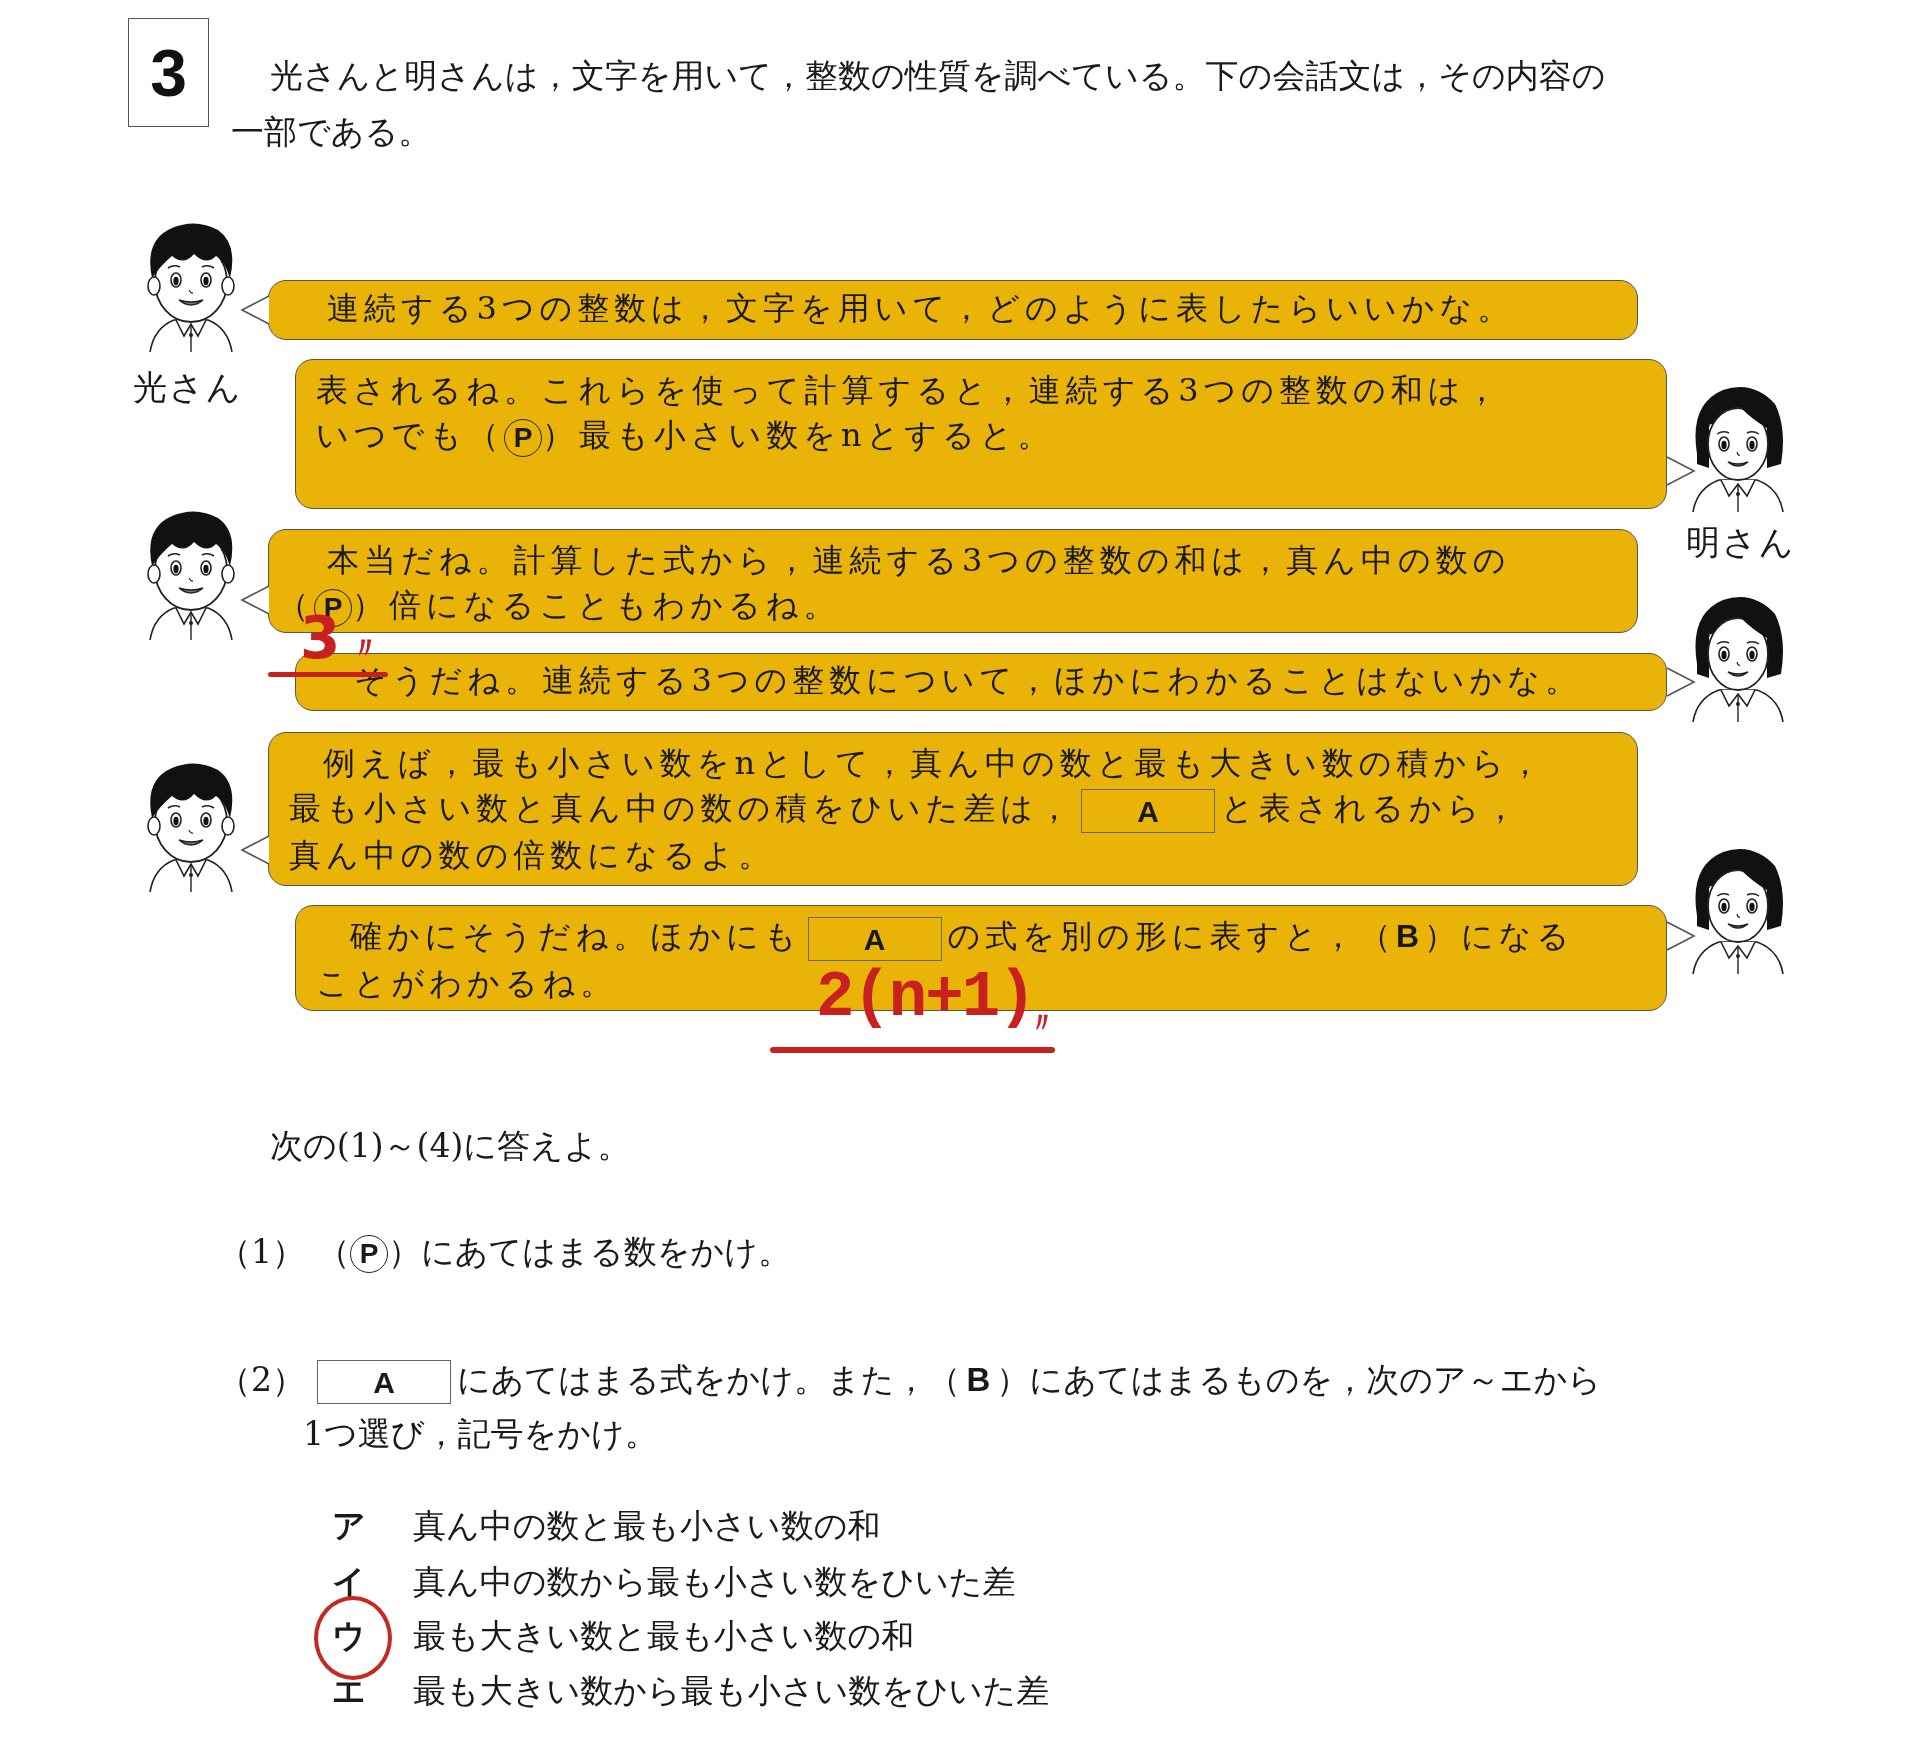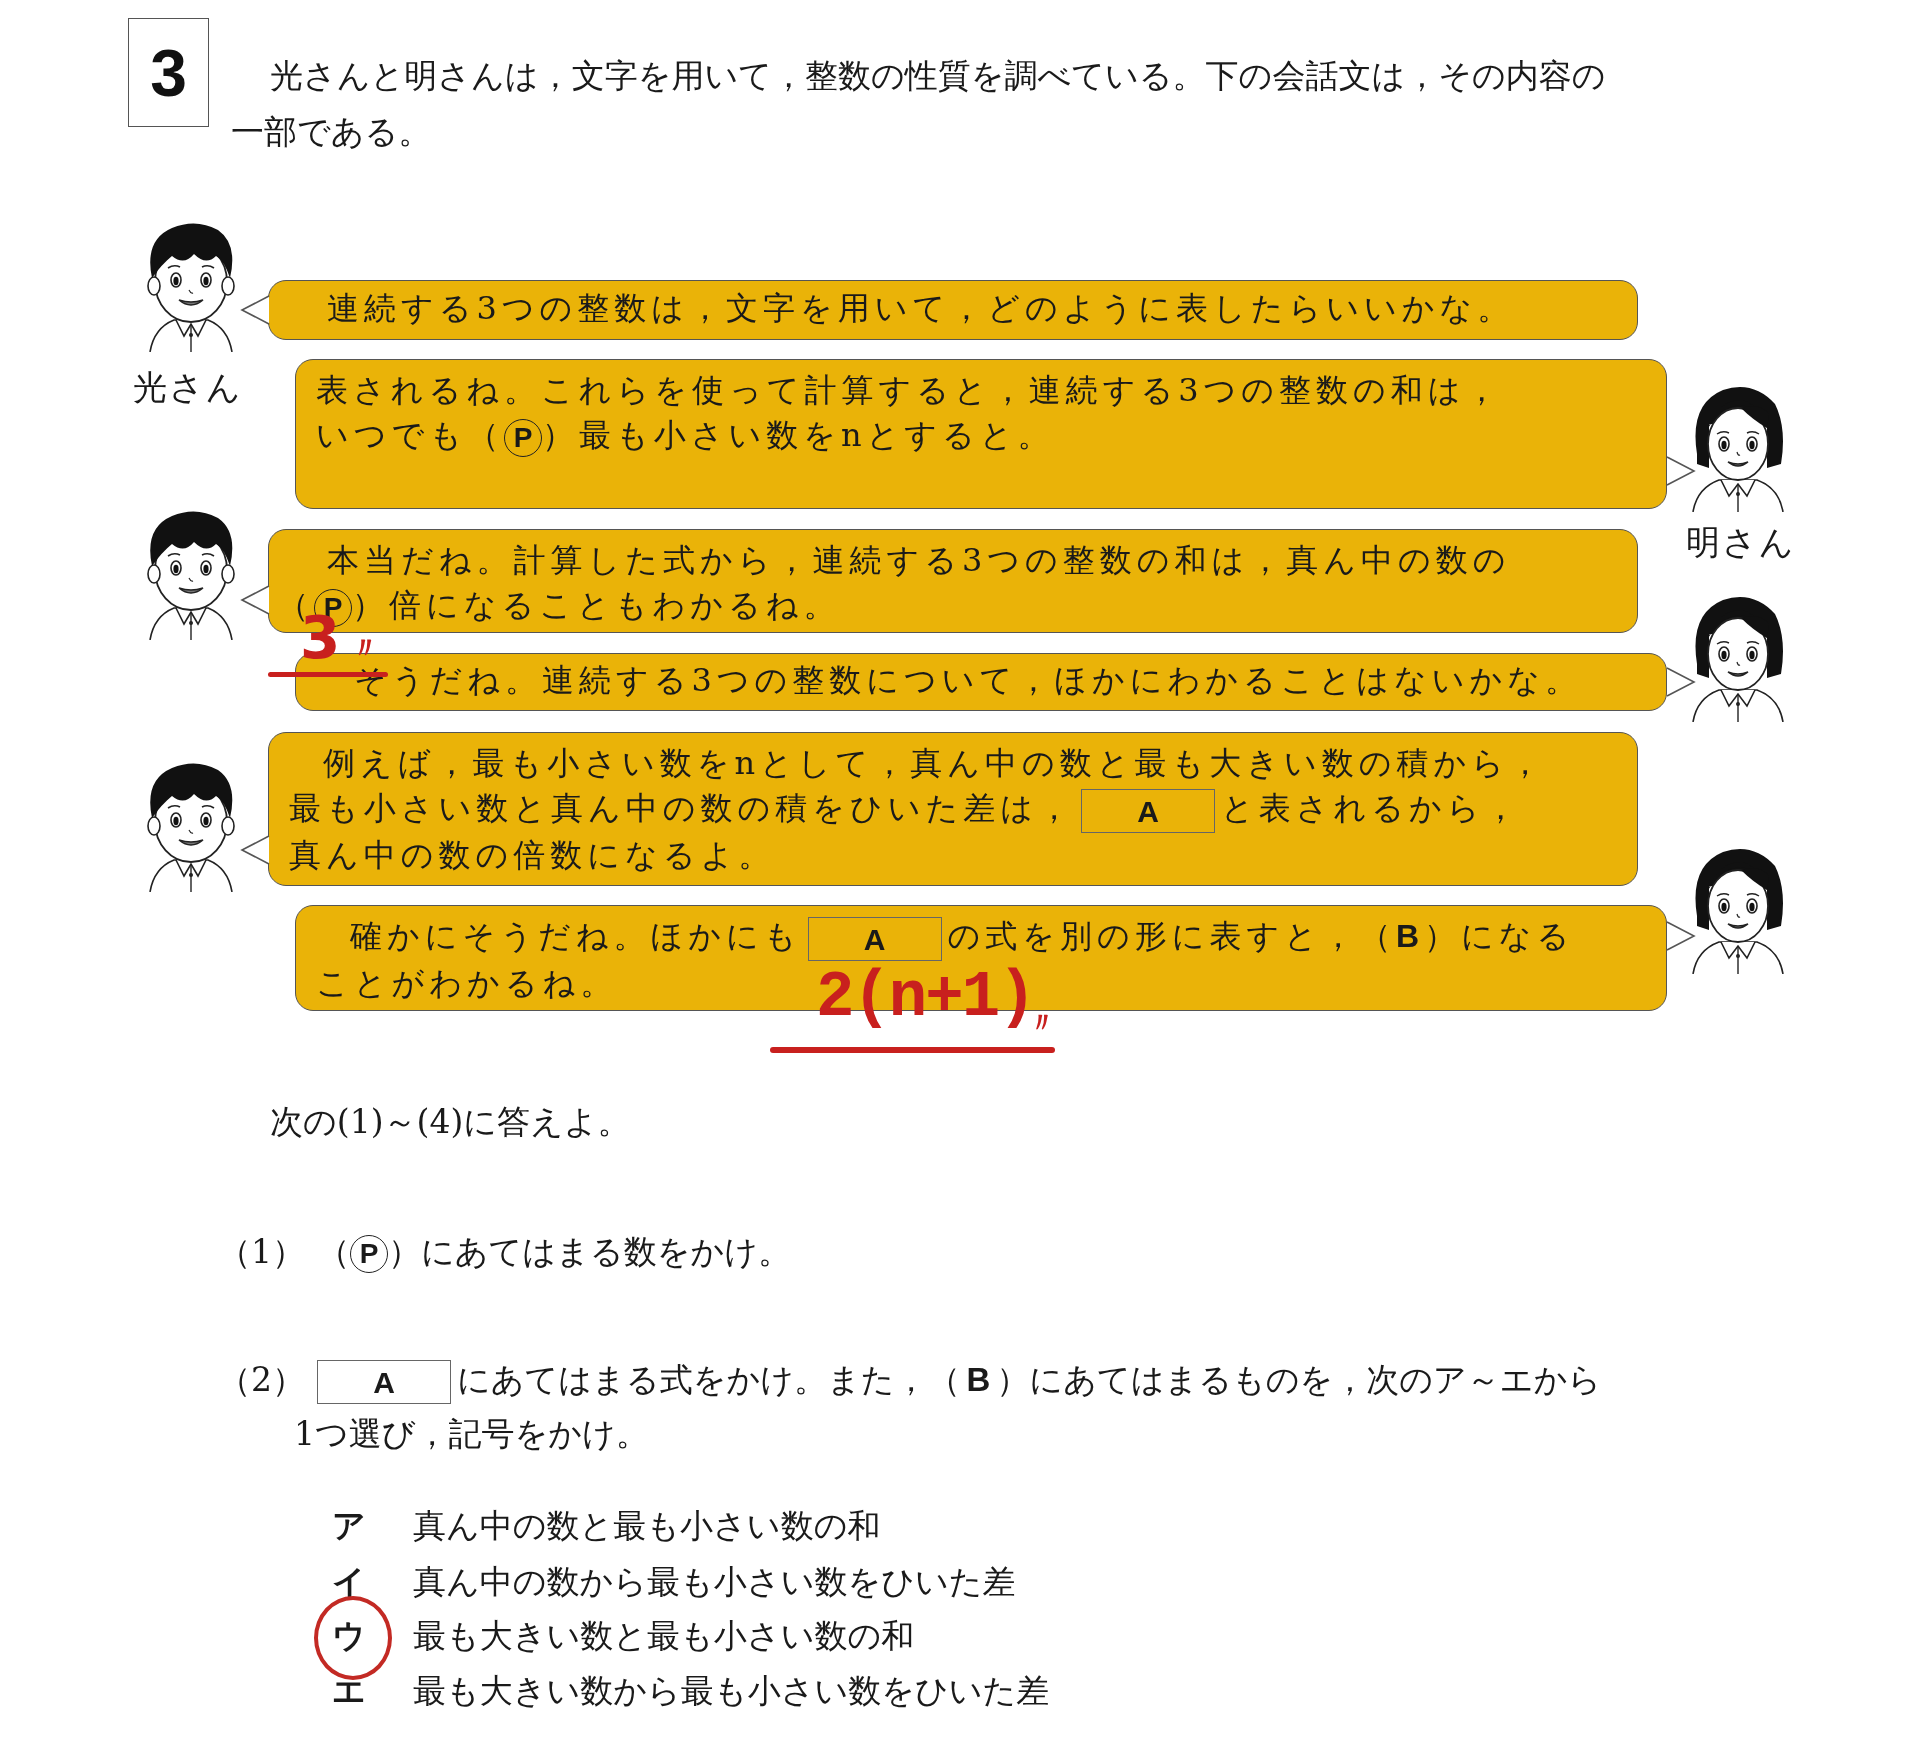--- a/index.html
+++ b/index.html
@@ -225,30 +225,30 @@
 </div>
 
 <div class="hand" style="left:300px;top:604px;font-size:58px;">3</div>
 <div class="hand" style="left:350px;top:628px;font-size:30px;">〃</div>
 <div class="redline" style="left:268px;top:672px;width:120px;height:5px;"></div>
 
 <div class="hand" style="left:816px;top:962px;font-size:64px;font-family:Liberation Mono, monospace;font-weight:bold;letter-spacing:-2px;">2(n+1)</div>
 <div class="hand" style="left:1028px;top:1004px;font-size:28px;">〃</div>
 <div class="redline" style="left:770px;top:1047px;width:285px;height:6px;"></div>
 
-<div class="abs q" style="left:270px;top:1098px;text-align:center;">次の(1)～(4)に答えよ。</div>
+<div class="abs q" style="left:270px;top:1122px;text-align:center;">次の(1)～(4)に答えよ。</div>
 
 <div class="abs q" style="left:218px;top:1228px;">
   <span>（1）</span><span style="margin-left:12px;">（</span><span class="circP">P</span><span>）にあてはまる数をかけ。</span>
 </div>
 
 <div class="abs q" style="left:218px;top:1356px;">
   <span>（2）</span><span class="boxA" style="margin-left:12px;">A</span><span>にあてはまる式をかけ。また，（</span><span class="sansB" style="margin:0 6px;">B</span><span>）にあてはまるものを，次のア～エから</span>
 </div>
-<div class="abs q" style="left:294px;top:1410px;">1つ選び，記号をかけ。</div>
+<div class="abs q" style="left:303px;top:1410px;">1つ選び，記号をかけ。</div>
 
 <div class="opt" style="top:1503px;">
   <span class="lab">ア</span><span>真ん中の数と最も小さい数の和</span>
 </div>
 <div class="opt" style="top:1559px;">
   <span class="lab">イ</span><span>真ん中の数から最も小さい数をひいた差</span>
 </div>
 <div class="opt" style="top:1613px;">
   <span class="lab">ウ</span><span>最も大きい数と最も小さい数の和</span>
 </div>

